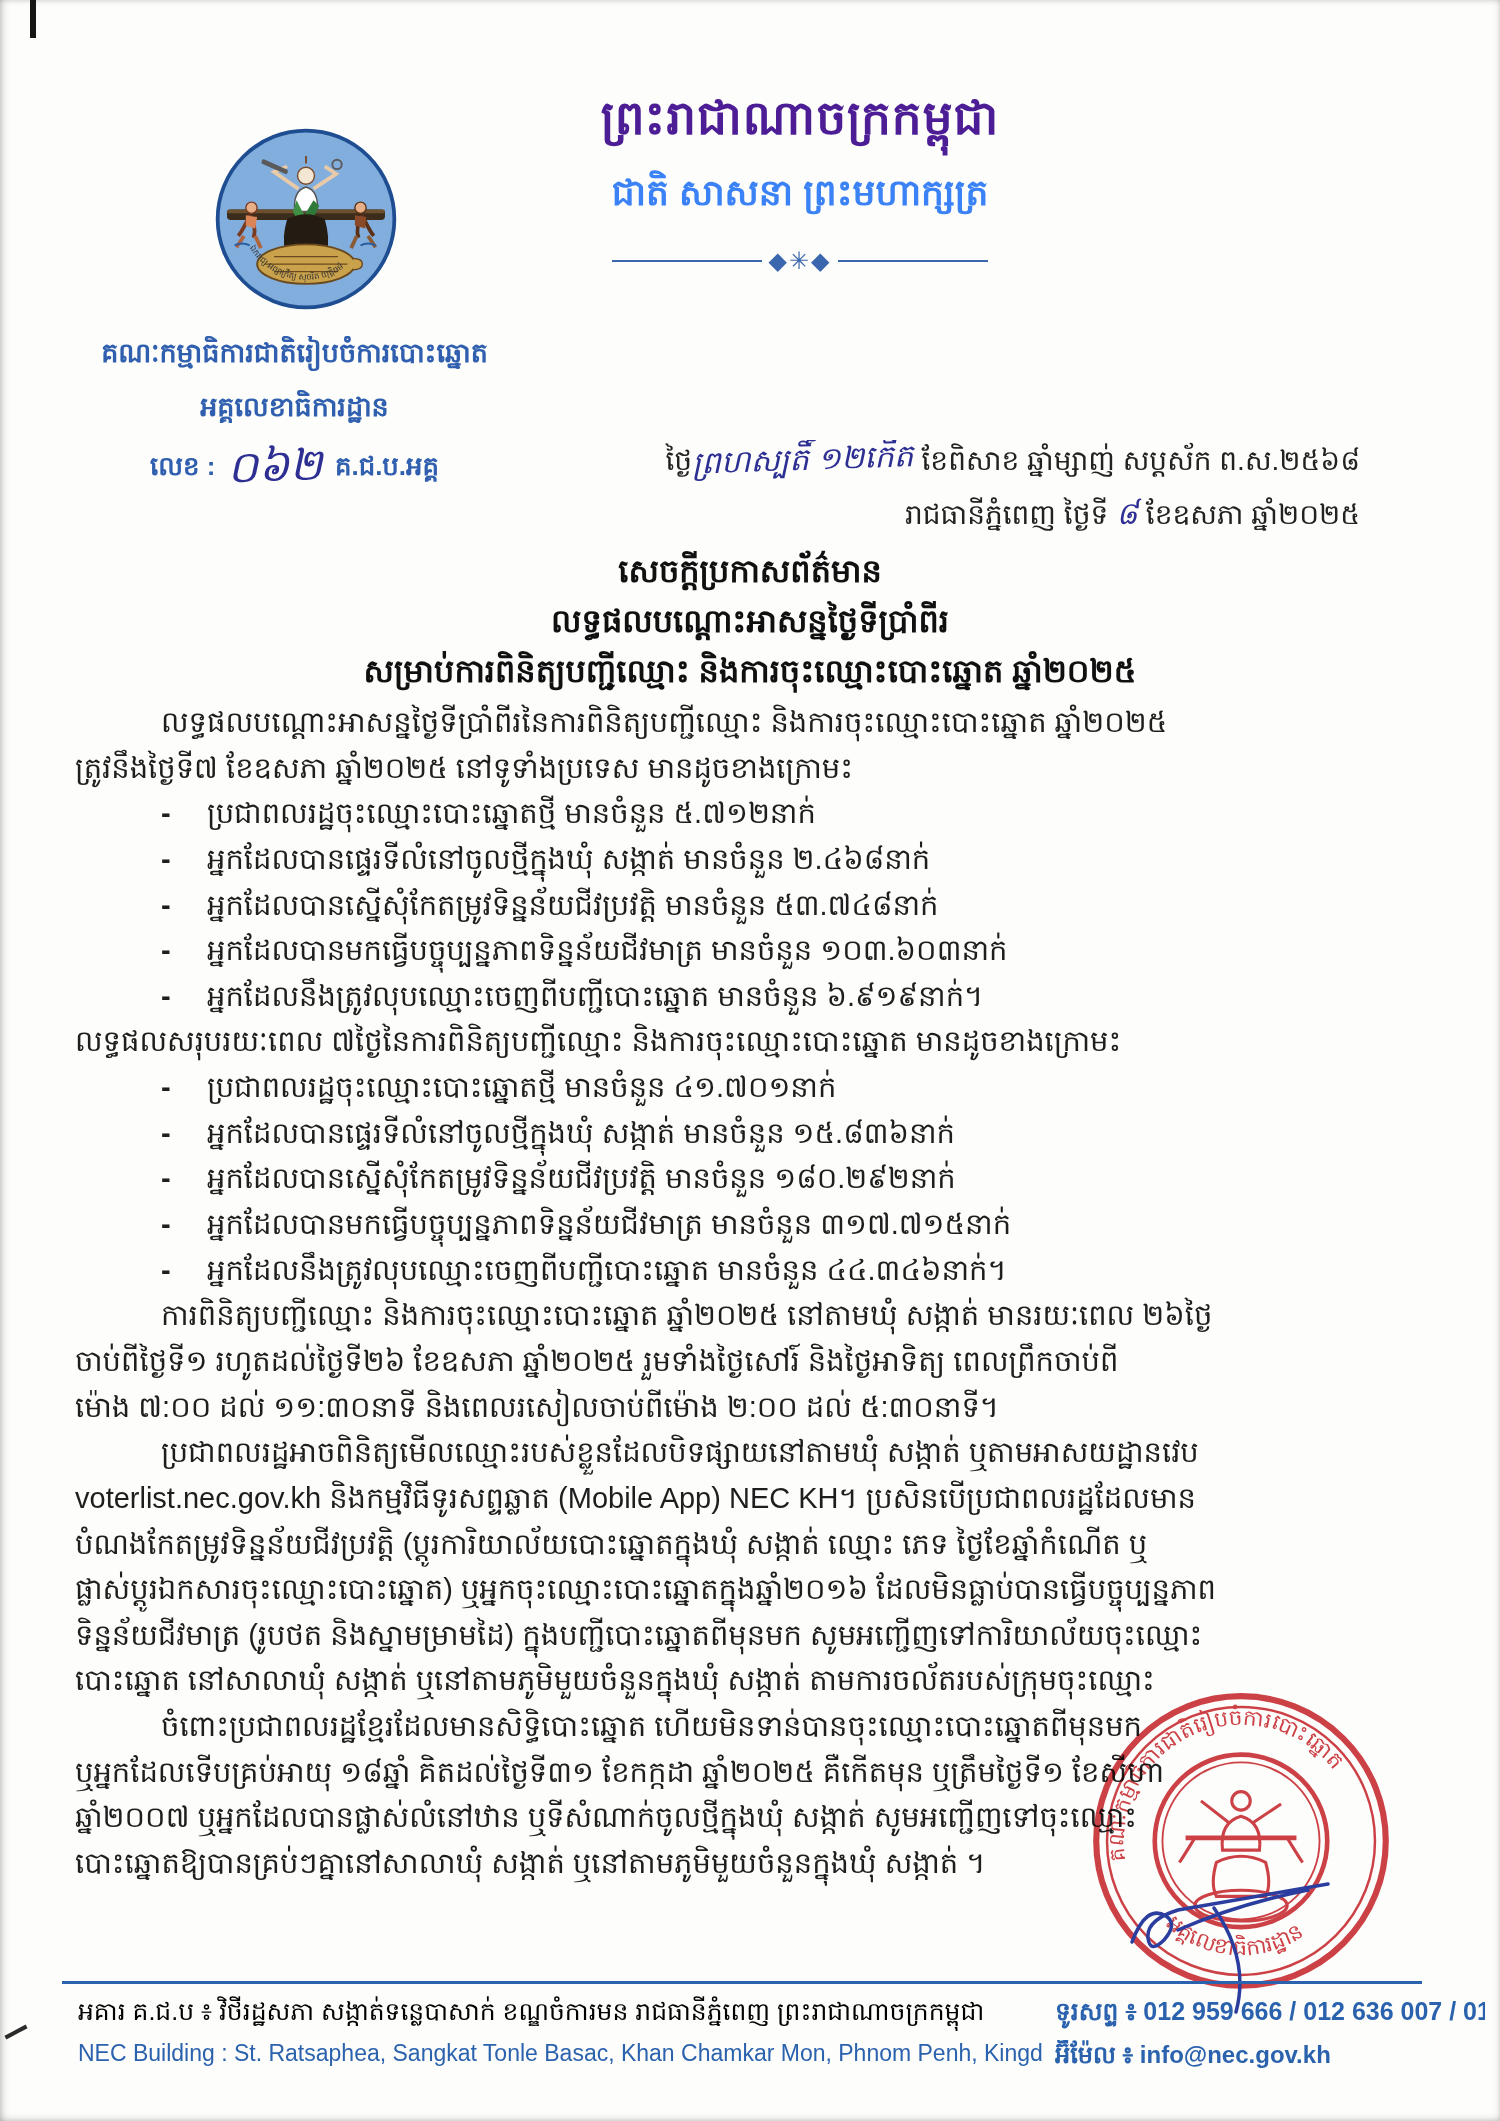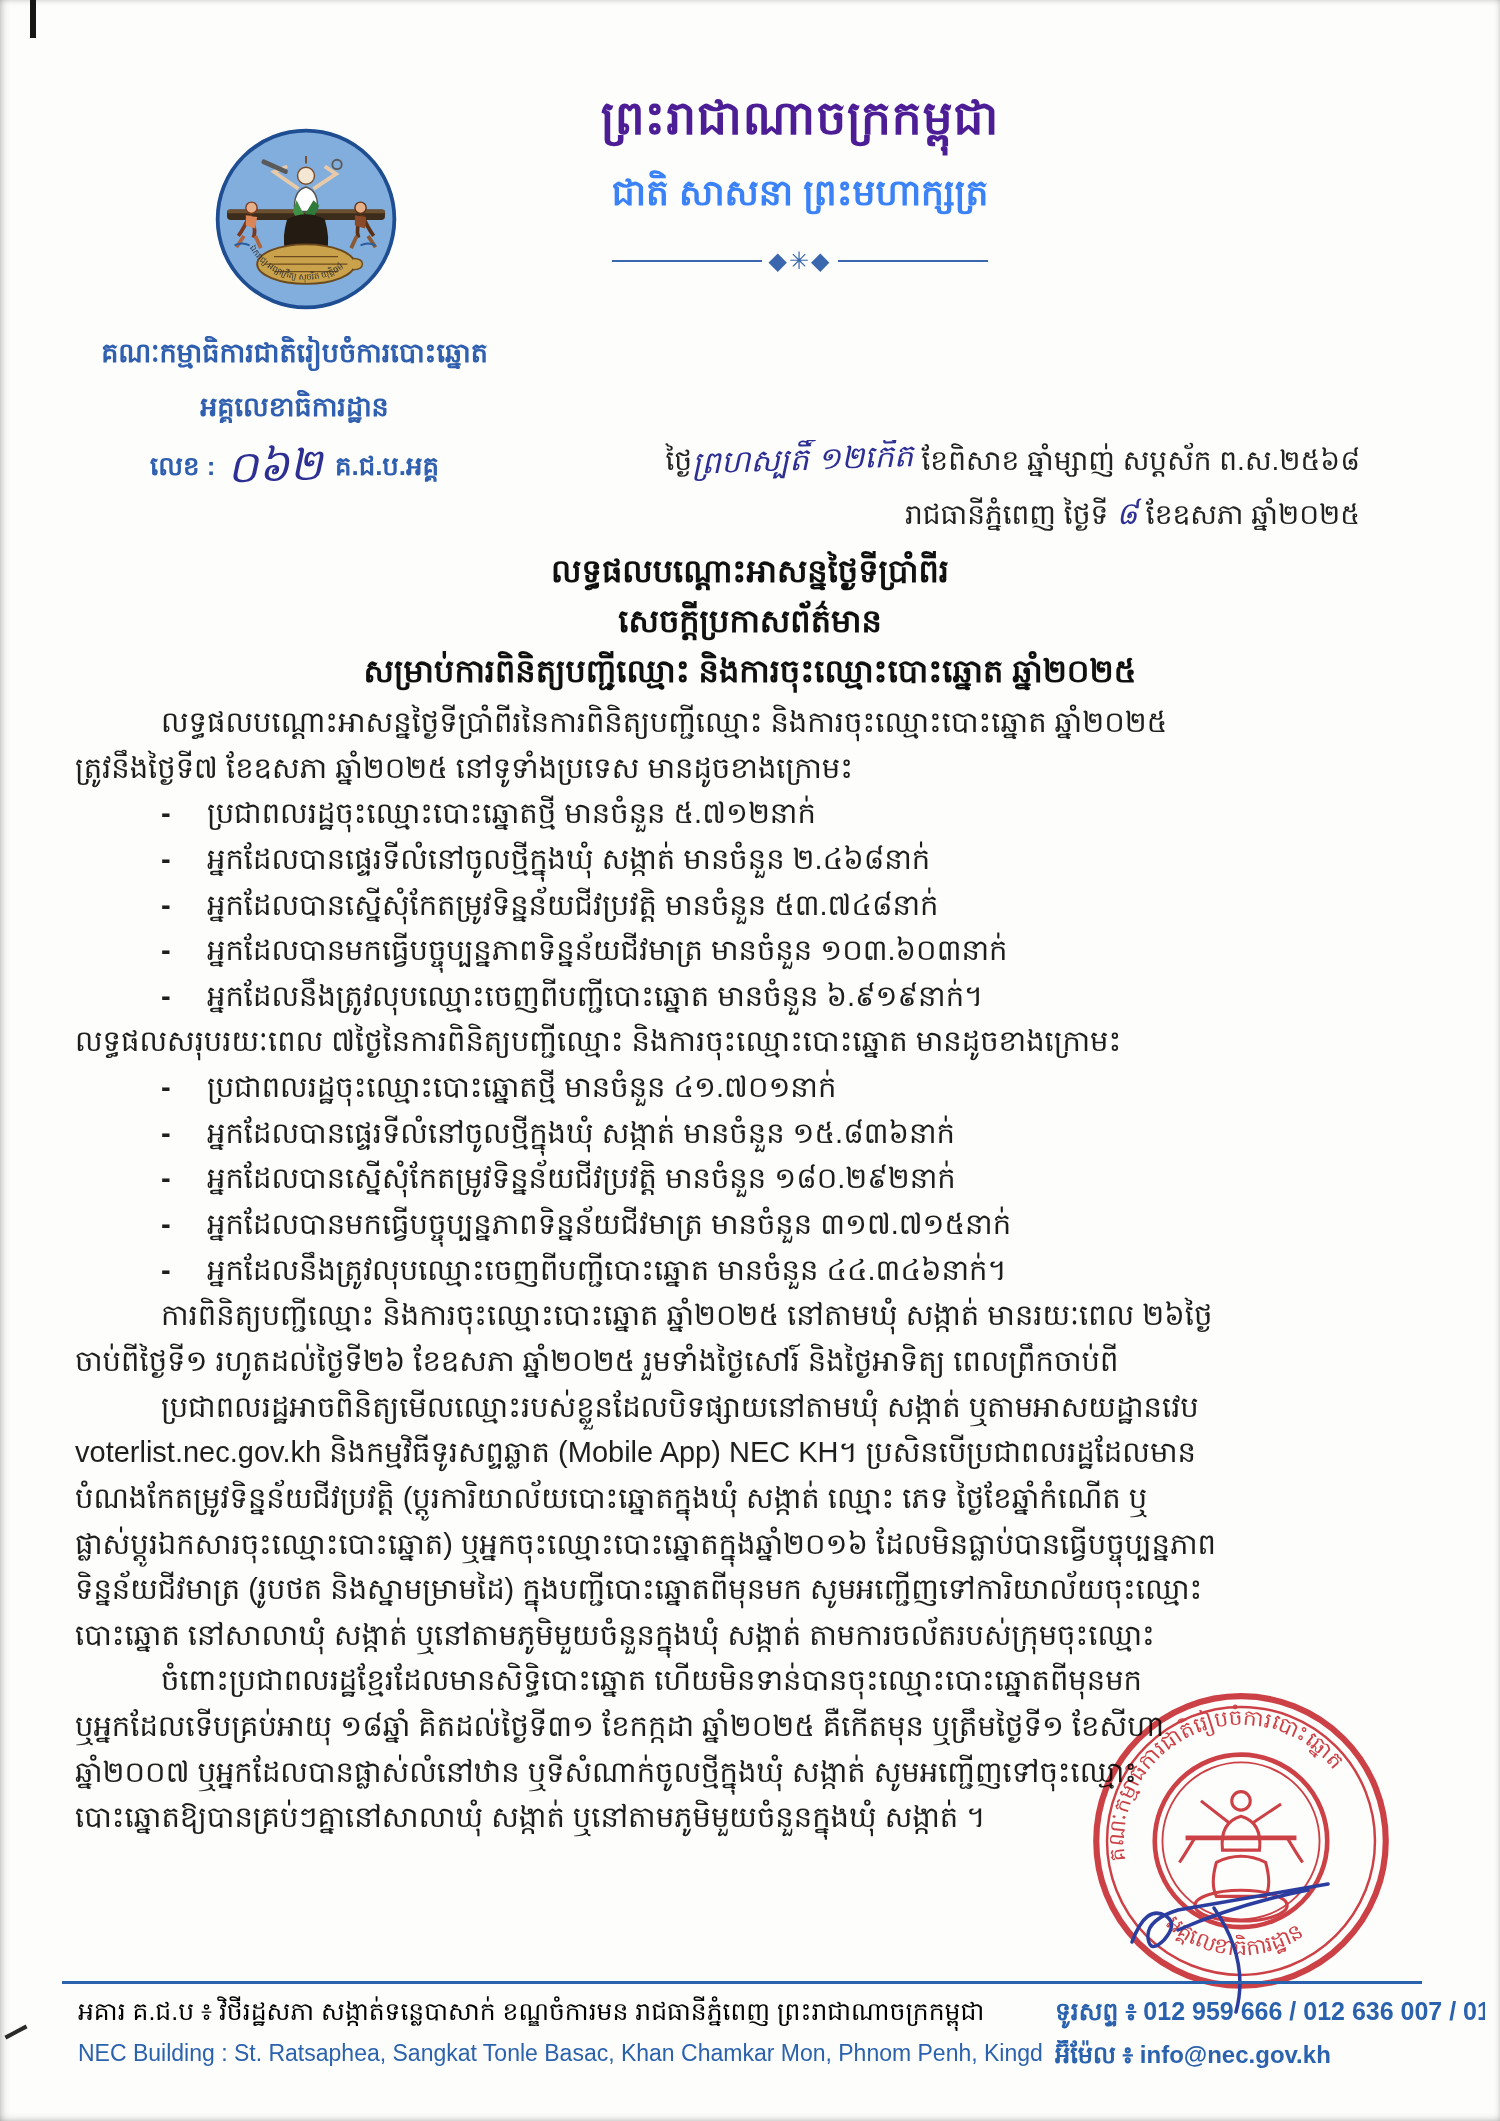--- a/index.html
+++ b/index.html
@@ -149,41 +149,42 @@
     <span>ថ្ងៃ</span><span class="hand">ព្រហស្បតិ៍ ១២កើត</span>
     <span>ខែពិសាខ ឆ្នាំម្សាញ់ សប្តស័ក ព.ស.២៥៦៨</span>
   </div>
   <div class="dateline2 rtl-right">
     <span>រាជធានីភ្នំពេញ ថ្ងៃទី</span>
     <span class="hand">៨</span>
     <span>ខែឧសភា ឆ្នាំ២០២៥</span>
   </div>
 
   <div class="doc-title">
+    <div class="clip-center">សេចក្តីប្រកាសព័ត៌មាន</div>
     <div class="clip-center">លទ្ធផលបណ្ដោះអាសន្នថ្ងៃទីប្រាំពីរ</div>
-    <div class="clip-center">សេចក្តីប្រកាសព័ត៌មាន</div>
     <div class="clip-center">សម្រាប់ការពិនិត្យបញ្ជីឈ្មោះ និងការចុះឈ្មោះបោះឆ្នោត ឆ្នាំ២០២៥</div>
   </div>
 
   <div class="body-text">
     <div class="line first"><span>លទ្ធផលបណ្ដោះអាសន្នថ្ងៃទីប្រាំពីរនៃការពិនិត្យបញ្ជីឈ្មោះ និងការចុះឈ្មោះបោះឆ្នោត ឆ្នាំ២០២៥</span></div>
     <div class="line"><span>ត្រូវនឹងថ្ងៃទី៧ ខែឧសភា ឆ្នាំ២០២៥ នៅទូទាំងប្រទេស មានដូចខាងក្រោមះ</span></div>
     <div class="line bullet"><span class="marker">-</span><span>ប្រជាពលរដ្ឋចុះឈ្មោះបោះឆ្នោតថ្មី មានចំនួន ៥.៧១២នាក់</span></div>
     <div class="line bullet"><span class="marker">-</span><span>អ្នកដែលបានផ្ទេរទីលំនៅចូលថ្មីក្នុងឃុំ សង្កាត់ មានចំនួន ២.៤៦៨នាក់</span></div>
     <div class="line bullet"><span class="marker">-</span><span>អ្នកដែលបានស្នើសុំកែតម្រូវទិន្នន័យជីវប្រវត្តិ មានចំនួន ៥៣.៧៤៨នាក់</span></div>
     <div class="line bullet"><span class="marker">-</span><span>អ្នកដែលបានមកធ្វើបច្ចុប្បន្នភាពទិន្នន័យជីវមាត្រ មានចំនួន ១០៣.៦០៣នាក់</span></div>
     <div class="line bullet"><span class="marker">-</span><span>អ្នកដែលនឹងត្រូវលុបឈ្មោះចេញពីបញ្ជីបោះឆ្នោត មានចំនួន ៦.៩១៩នាក់។</span></div>
     <div class="line"><span>លទ្ធផលសរុបរយៈពេល ៧ថ្ងៃនៃការពិនិត្យបញ្ជីឈ្មោះ និងការចុះឈ្មោះបោះឆ្នោត មានដូចខាងក្រោមះ</span></div>
     <div class="line bullet"><span class="marker">-</span><span>ប្រជាពលរដ្ឋចុះឈ្មោះបោះឆ្នោតថ្មី មានចំនួន ៤១.៧០១នាក់</span></div>
     <div class="line bullet"><span class="marker">-</span><span>អ្នកដែលបានផ្ទេរទីលំនៅចូលថ្មីក្នុងឃុំ សង្កាត់ មានចំនួន ១៥.៨៣៦នាក់</span></div>
     <div class="line bullet"><span class="marker">-</span><span>អ្នកដែលបានស្នើសុំកែតម្រូវទិន្នន័យជីវប្រវត្តិ មានចំនួន ១៨០.២៩២នាក់</span></div>
     <div class="line bullet"><span class="marker">-</span><span>អ្នកដែលបានមកធ្វើបច្ចុប្បន្នភាពទិន្នន័យជីវមាត្រ មានចំនួន ៣១៧.៧១៥នាក់</span></div>
     <div class="line bullet"><span class="marker">-</span><span>អ្នកដែលនឹងត្រូវលុបឈ្មោះចេញពីបញ្ជីបោះឆ្នោត មានចំនួន ៤៤.៣៤៦នាក់។</span></div>
     <div class="line first"><span>ការពិនិត្យបញ្ជីឈ្មោះ និងការចុះឈ្មោះបោះឆ្នោត ឆ្នាំ២០២៥ នៅតាមឃុំ សង្កាត់ មានរយៈពេល ២៦ថ្ងៃ</span></div>
     <div class="line"><span>ចាប់ពីថ្ងៃទី១ រហូតដល់ថ្ងៃទី២៦ ខែឧសភា ឆ្នាំ២០២៥ រួមទាំងថ្ងៃសៅរ៍ និងថ្ងៃអាទិត្យ ពេលព្រឹកចាប់ពី</span></div>
+    <div class="line"><span>ម៉ោង ៧:០០ ដល់ ១១:៣០នាទី និងពេលរសៀលចាប់ពីម៉ោង ២:០០ ដល់ ៥:៣០នាទី។</span></div>
     <div class="line first"><span>ប្រជាពលរដ្ឋអាចពិនិត្យមើលឈ្មោះរបស់ខ្លួនដែលបិទផ្សាយនៅតាមឃុំ សង្កាត់ ឬតាមអាសយដ្ឋានវេប</span></div>
     <div class="line"><span>voterlist.nec.gov.kh និងកម្មវិធីទូរសព្ទឆ្លាត (Mobile App) NEC KH។ ប្រសិនបើប្រជាពលរដ្ឋដែលមាន</span></div>
     <div class="line"><span>បំណងកែតម្រូវទិន្នន័យជីវប្រវត្តិ (ប្តូរការិយាល័យបោះឆ្នោតក្នុងឃុំ សង្កាត់ ឈ្មោះ ភេទ ថ្ងៃខែឆ្នាំកំណើត ឬ</span></div>
     <div class="line"><span>ផ្លាស់ប្តូរឯកសារចុះឈ្មោះបោះឆ្នោត) ឬអ្នកចុះឈ្មោះបោះឆ្នោតក្នុងឆ្នាំ២០១៦ ដែលមិនធ្លាប់បានធ្វើបច្ចុប្បន្នភាព</span></div>
     <div class="line"><span>ទិន្នន័យជីវមាត្រ (រូបថត និងស្នាមម្រាមដៃ) ក្នុងបញ្ជីបោះឆ្នោតពីមុនមក សូមអញ្ជើញទៅការិយាល័យចុះឈ្មោះ</span></div>
     <div class="line"><span>បោះឆ្នោត នៅសាលាឃុំ សង្កាត់ ឬនៅតាមភូមិមួយចំនួនក្នុងឃុំ សង្កាត់ តាមការចល័តរបស់ក្រុមចុះឈ្មោះ</span></div>
     <div class="line first"><span>ចំពោះប្រជាពលរដ្ឋខ្មែរដែលមានសិទ្ធិបោះឆ្នោត ហើយមិនទាន់បានចុះឈ្មោះបោះឆ្នោតពីមុនមក</span></div>
     <div class="line"><span>ឬអ្នកដែលទើបគ្រប់អាយុ ១៨ឆ្នាំ គិតដល់ថ្ងៃទី៣១ ខែកក្កដា ឆ្នាំ២០២៥ គឺកើតមុន ឬត្រឹមថ្ងៃទី១ ខែសីហា</span></div>
     <div class="line"><span>ឆ្នាំ២០០៧ ឬអ្នកដែលបានផ្លាស់លំនៅឋាន ឬទីសំណាក់ចូលថ្មីក្នុងឃុំ សង្កាត់ សូមអញ្ជើញទៅចុះឈ្មោះ</span></div>
     <div class="line"><span>បោះឆ្នោតឱ្យបានគ្រប់ៗគ្នានៅសាលាឃុំ សង្កាត់ ឬនៅតាមភូមិមួយចំនួនក្នុងឃុំ សង្កាត់ ។</span></div>

